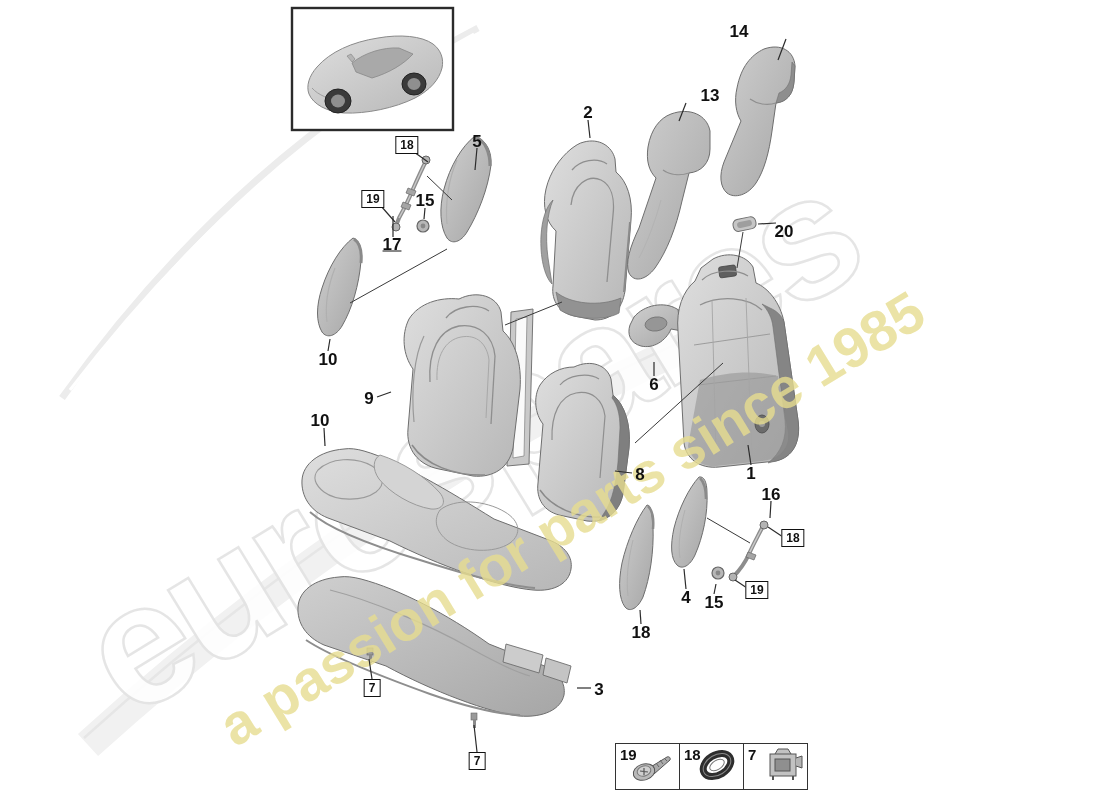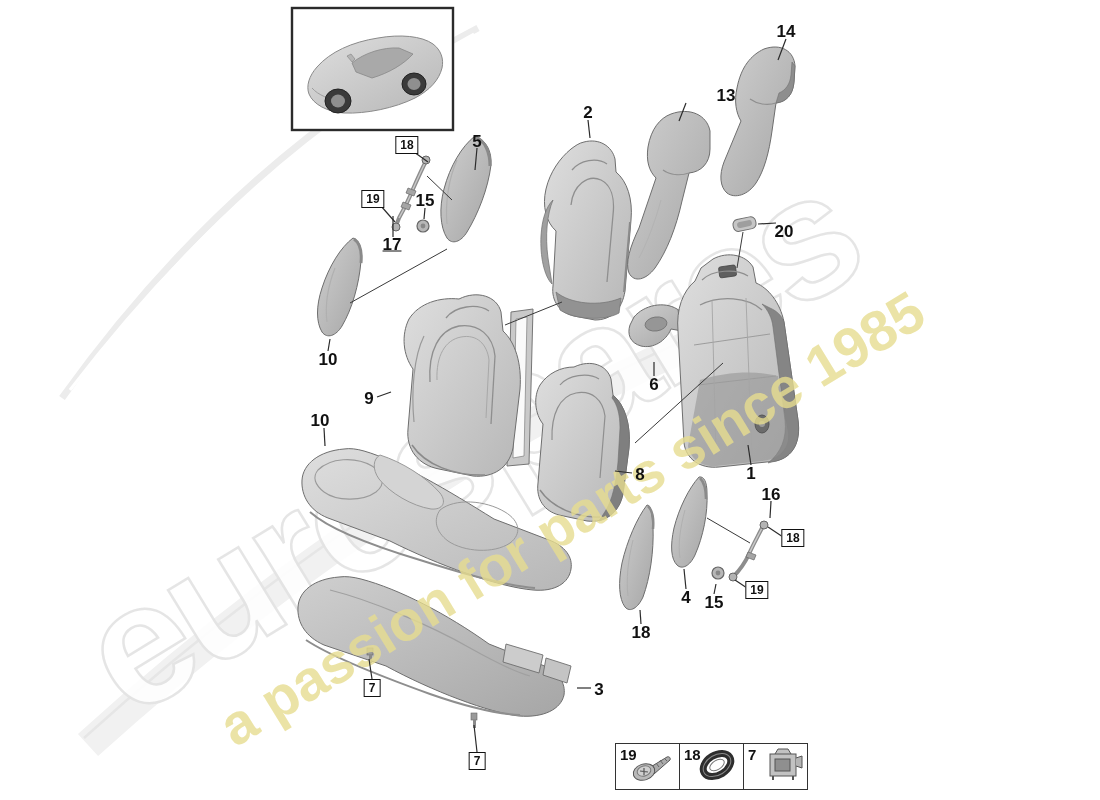--- a/index.html
+++ b/index.html
@@ -237,22 +237,22 @@
       </g>
 </svg>
 
 <div id="callout-layer">
       <div class="callout boxed" style="left: 407px; top: 145px;">18</div>
       <div class="callout" style="left: 477px; top: 141px;">5</div>
       <div class="callout boxed" style="left: 373px; top: 199px;">19</div>
       <div class="callout" style="left: 425px; top: 200px;">15</div>
       <div class="callout" style="left: 392px; top: 244px; text-decoration: underline;">17</div>
       <div class="callout" style="left: 588px; top: 112px;">2</div>
-      <div class="callout" style="left: 726px; top: 95px;">13</div>
-      <div class="callout" style="left: 786px; top: 31px; text-align: center;">14</div>
+      <div class="callout" style="left: 710px; top: 95px;">13</div>
+      <div class="callout" style="left: 739px; top: 31px; text-align: center;">14</div>
       <div class="callout" style="left: 784px; top: 231px;">20</div>
       <div class="callout" style="left: 328px; top: 359px;">10</div>
       <div class="callout" style="left: 369px; top: 398px;">9</div>
       <div class="callout" style="left: 320px; top: 420px;">10</div>
       <div class="callout" style="left: 654px; top: 384px;">6</div>
       <div class="callout" style="left: 640px; top: 474px;">8</div>
       <div class="callout" style="left: 751px; top: 473px;">1</div>
       <div class="callout" style="left: 771px; top: 494px;">16</div>
       <div class="callout boxed" style="left: 793px; top: 538px;">18</div>
       <div class="callout boxed" style="left: 757px; top: 590px;">19</div>

